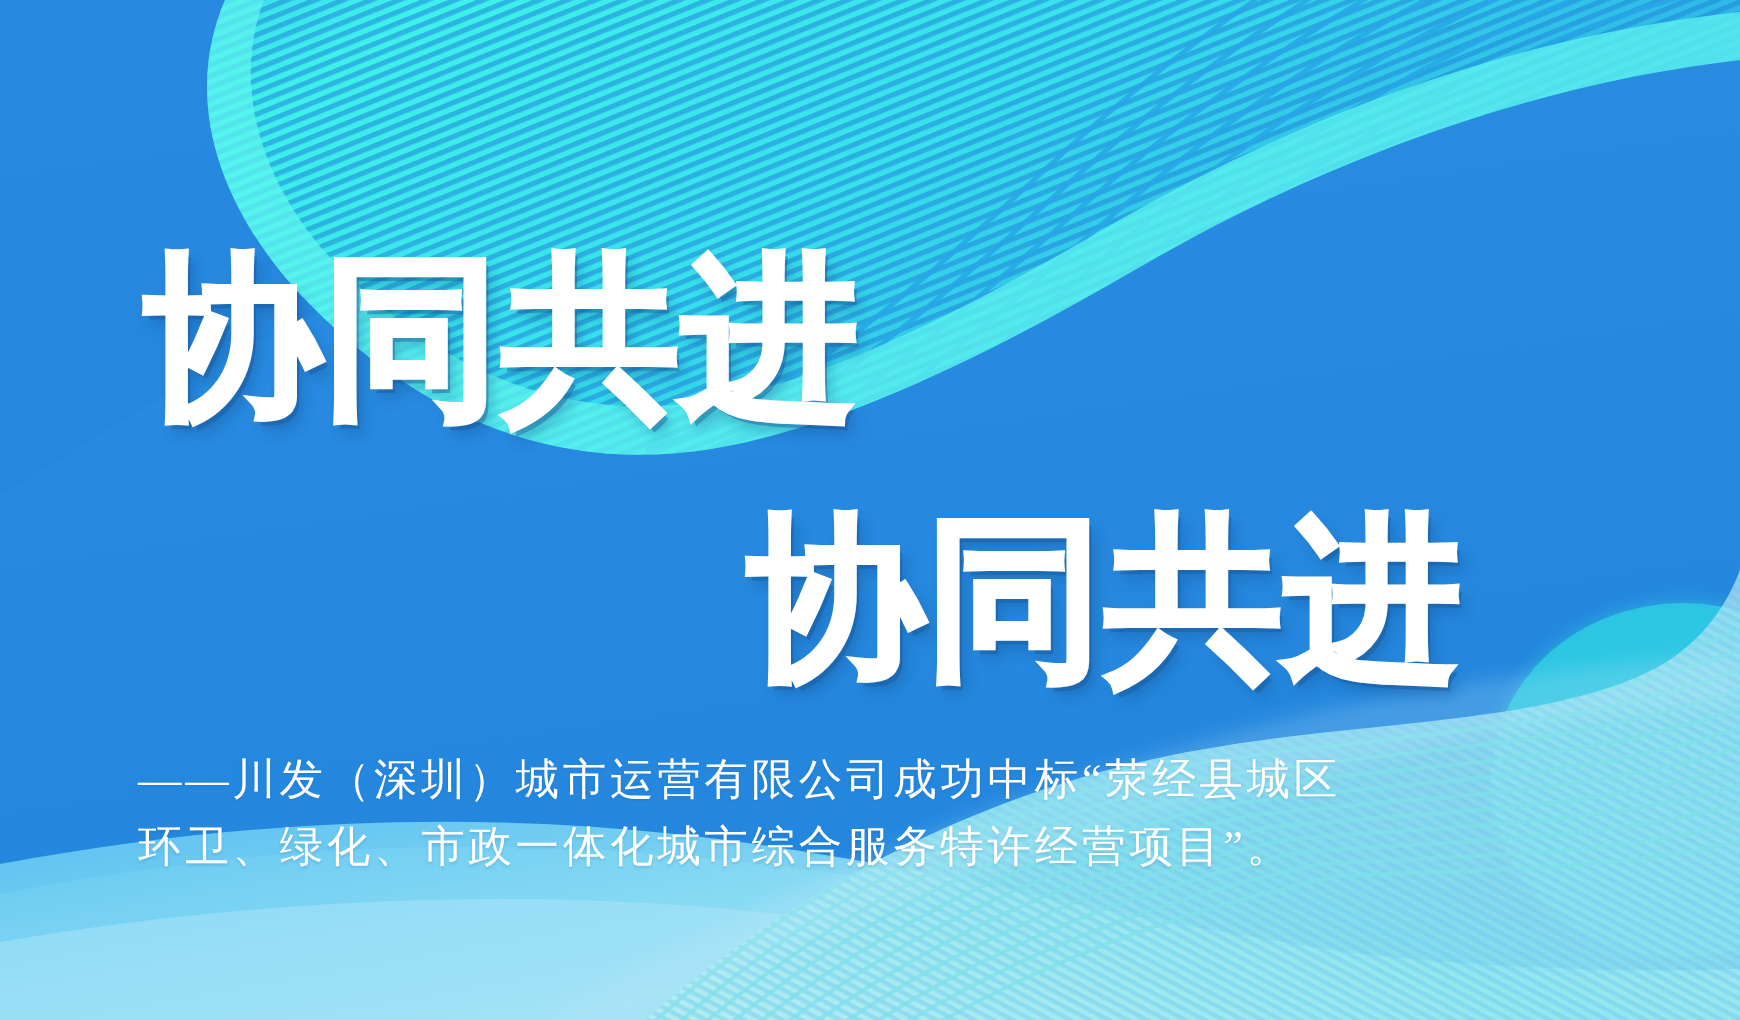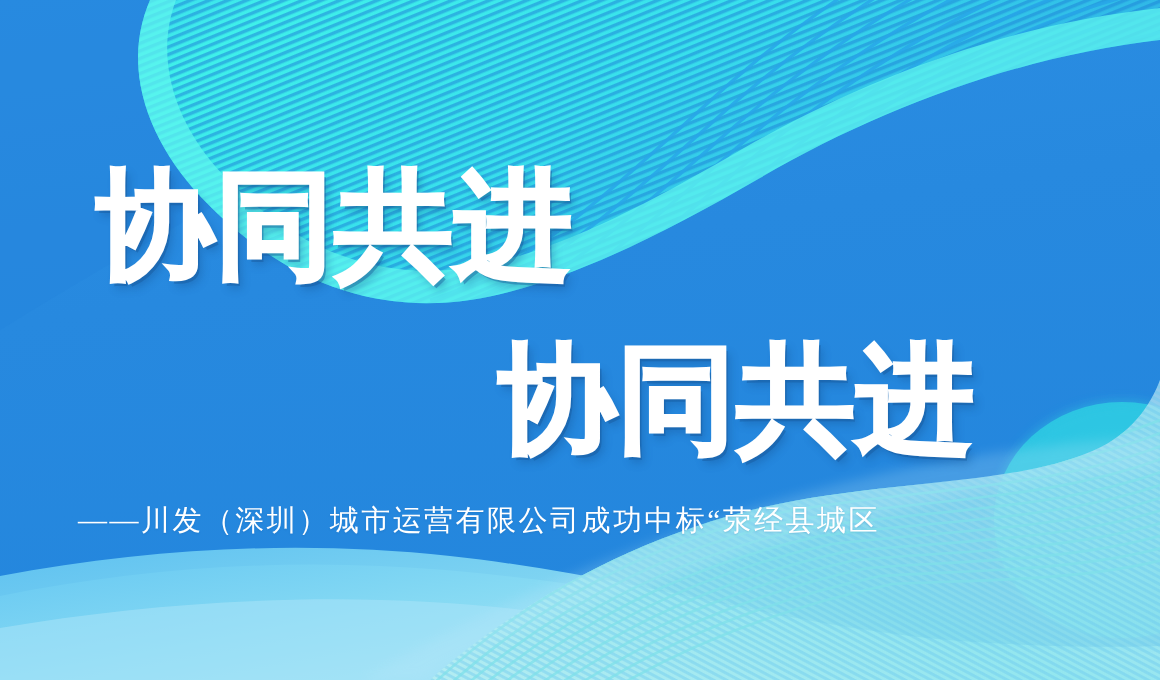--- a/index.html
+++ b/index.html
@@ -64,21 +64,21 @@
     top: 498px;
     width: 1012px;
     color: #ffffff;
     font-size: 29px;
     line-height: 45px;
     letter-spacing: 0.085em;
     font-weight: 400;
     font-family: "Liberation Serif", "DejaVu Serif", serif;
     text-shadow: 0 1px 2px rgba(20,80,140,0.18);
   }
-  .subtitle-line { display: block; white-space: nowrap; }
+  .subtitle-line { display: block; white-space: nowrap; margin-left: 14px; }
 </style>
 </head>
 <body>
 
 <div id="poster">
 
   <div class="bg-layer">
     <svg class="bg-svg" viewBox="0 0 1160 680" xmlns="http://www.w3.org/2000/svg" preserveAspectRatio="none">
       <defs>
         <linearGradient id="gBase" x1="0" y1="0" x2="0.25" y2="1">
@@ -246,16 +246,17 @@
   </div>
 
   <div class="content">
 
     <div class="title-line title-line-1">协同共进</div>
 
     <div class="title-line title-line-2">协同共进</div>
 
     <div class="subtitle">
       <span class="subtitle-line">——川发（深圳）城市运营有限公司成功中标“荥经县城区</span>
+      <span class="subtitle-line">环卫、绿化、市政一体化城市综合服务特许经营项目”。</span>
     </div>
 
   </div>
 </div>
 
 </body></html>

